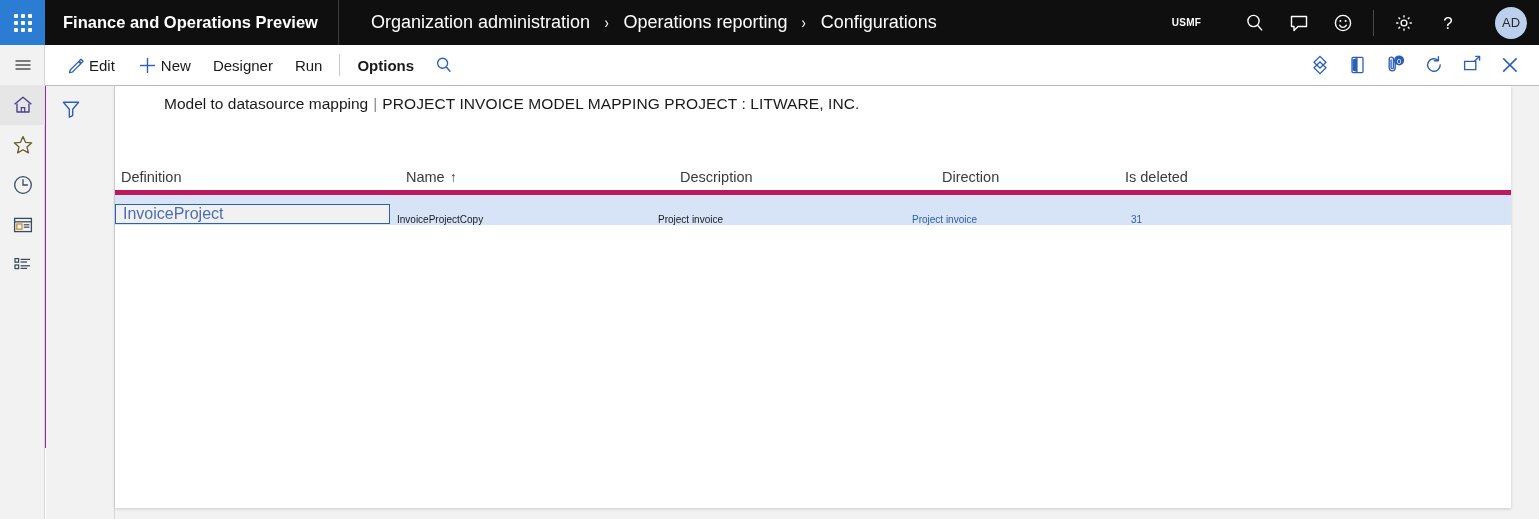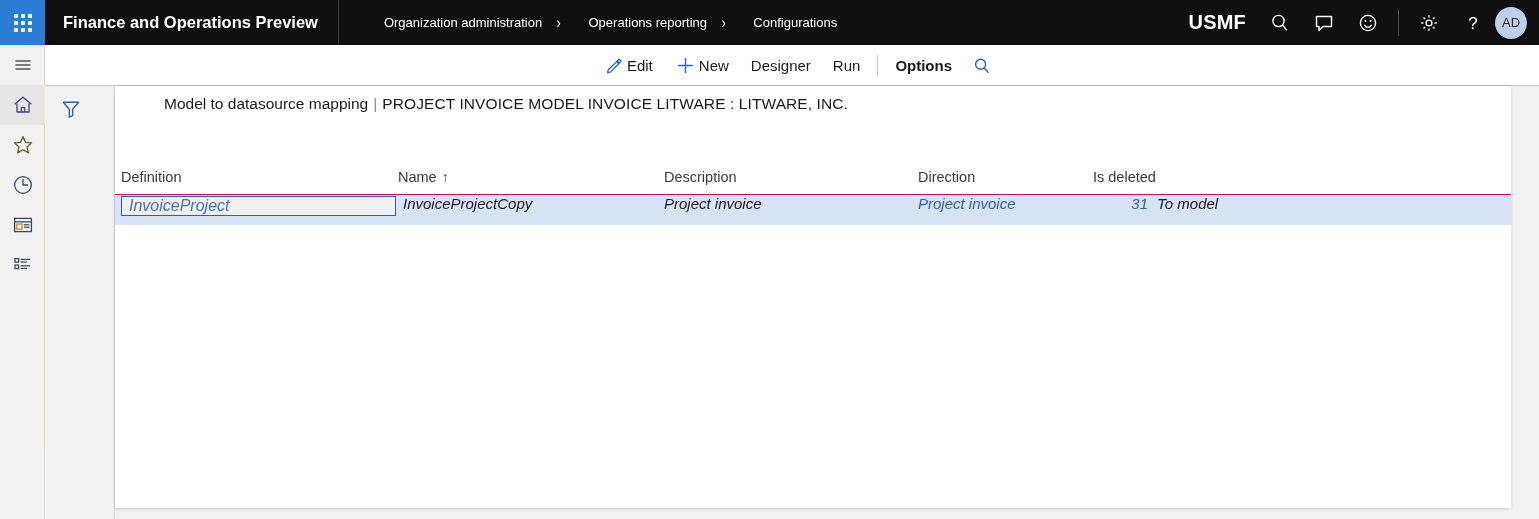--- a/index.html
+++ b/index.html
@@ -2,21 +2,21 @@
 <html><head>
 <meta charset="utf-8">
 <style>
   * { box-sizing: border-box; margin: 0; padding: 0; }
   html, body {
     width: 1539px; height: 519px;
     font-family: "Liberation Sans", sans-serif;
     background: #ffffff;
     overflow: hidden;
   }
-  #app { position: relative; width: 1539px; height: 448px; background: #fef9c3; }
+  #app { position: relative; width: 1539px; height: 448px; background: #a21caf; }
 
   
   .topbar {
     position: absolute; top: 0; left: 0; width: 1539px; height: 45px;
     background: #0f0f0f; display: flex; align-items: center;
   }
   .waffle {
     width: 45px; height: 45px; background: #2b7cd3;
     display: flex; align-items: center; justify-content: center;
     flex: 0 0 45px; cursor: pointer;
@@ -25,45 +25,44 @@
     display: grid; grid-template-columns: repeat(3, 4px);
     grid-template-rows: repeat(3, 4px); gap: 3px;
   }
   .waffle-grid i { display: block; width: 4px; height: 4px; background: #fff; border-radius: 1px; }
   .app-title {
     color: #ffffff; font-size: 16.5px; font-weight: bold;
     padding: 0 20px 0 18px; white-space: nowrap;
   }
   .vdiv { width: 1px; height: 45px; background: #3a3a3a; flex: 0 0 1px; }
   .breadcrumb { display: flex; align-items: center; padding-left: 32px; }
-  .crumb { color: #ffffff; font-size: 13px; white-space: nowrap; cursor: pointer; margin-left: 13px; }
+  .crumb { color: #ffffff; font-size: 18px; white-space: nowrap; cursor: pointer; }
   .crumb-sep {
     color: #ffffff; font-size: 16px; margin: 0 14px; font-weight: 300;
     display: inline-block; transform: scaleX(0.8);
   }
   .topright { margin-left: auto; display: flex; align-items: center; height: 45px; padding-right: 12px; }
-  .company { color: #ffffff; font-size: 20px; font-weight: bold; margin-right: 12px; letter-spacing: .2px; }
+  .company { color: #ffffff; font-size: 10px; font-weight: bold; margin-right: 32px; letter-spacing: .2px; }
   .tricon {
     width: 44px; height: 45px; display: flex; align-items: center; justify-content: center;
     cursor: pointer;
   }
   .tricon svg { display: block; }
   .tdiv { width: 1px; height: 26px; background: #4a4a4a; margin: 0 8px; }
   .avatar {
     width: 32px; height: 32px; border-radius: 50%; background: #bcd0ee;
     color: #2a2a2a; font-size: 13px; display: flex; align-items: center; justify-content: center;
-    margin-left: 0; cursor: pointer;
+    margin-left: 25px; cursor: pointer;
   }
 
   
   .toolbar {
     position: absolute; top: 45px; left: 0; width: 1539px; height: 41px;
     background: #ffffff; display: flex; align-items: center;
     border-bottom: 1px solid #bfbfbf;
-    flex-direction: column;
   }
   .tb-left { display: flex; align-items: center; padding-left: 56px; height: 41px; }
   .tb-btn {
     display: flex; align-items: center; gap: 3px; height: 41px;
     padding: 0 11px; color: #1a1a1a; font-size: 15px; cursor: pointer; white-space: nowrap;
   }
   .tb-btn.bold { font-weight: bold; }
   .tb-btn svg { display: block; flex: 0 0 auto; }
   .tb-sep { width: 1px; height: 22px; background: #c8c8c8; margin: 0 6px; }
   .tb-right { margin-left: auto; display: flex; align-items: center; padding-right: 10px; }
@@ -109,33 +108,33 @@
   .filterbox input {
     border: none; outline: none; font-size: 14.5px; color: #1a1a1a;
     font-family: "Liberation Sans", sans-serif; background: transparent; width: 190px;
   }
   .filterbox input::placeholder { color: #9a9a9a; }
 
   
   .grid { position: absolute; top: 82px; left: 0; width: 1396px; }
   .grid-head {
     display: flex; height: 27px; align-items: flex-start;
-    border-bottom: 1px solid #be185d; padding-left: 6px;
+    border-bottom: 5px solid #be185d; padding-left: 6px; gap: 8px;
   }
   .gh {
     font-size: 14.5px; color: #3a3a3a; white-space: nowrap;
     display: flex; align-items: center; gap: 5px; padding-top: 1px;
   }
   .gh .sortarrow { font-size: 14px; color: #3a3a3a; line-height: 1; }
   .grid-row {
-    display: flex; height: 30px; align-items: flex-start;
-    background: #d7e3f7; padding-left: 6px; font-style: italic;
+    display: flex; height: 30px; align-items: flex-end;
+    background: #d7e3f7; 
   }
   .gc {
-    font-size: 15px; color: #1a1a1a; display: flex; align-items: center; white-space: nowrap;
+    font-size: 10px; color: #1a1a1a; display: flex; align-items: center; white-space: nowrap;
   }
   .gc.link { color: #2f5fa8; }
   .gc.num { justify-content: flex-end; color: #2f5fa8; padding-right: 9px; }
   .cell-focus {
     background: #f1f1f1; border: 1px solid #2b5fb8; color: #4a6fb5;
     display: flex; align-items: center; padding-left: 7px; margin-top: 1px; margin-bottom: 1px;
   }
 </style>
 </head>
 <body>
@@ -349,21 +348,21 @@
       <div class="funnel">
         <svg width="22" height="22" viewBox="0 0 22 22">
             <path d="M3.4 4.2h15.2l-5.9 7v6.4l-3.4 1.6V11.2z" fill="none" stroke="#2b5fb8" stroke-width="1.35" stroke-linejoin="round"></path>
           </svg>
       </div>
     </div>
 
     <div class="card">
 
       <div class="page-heading">
-        <span>Model to datasource mapping</span><span class="pipe">|</span><span class="sub">PROJECT INVOICE MODEL INVOICE LITWARE : LITWARE, INC.</span>
+        <span>Model to datasource mapping</span><span class="pipe">|</span><span class="sub">PROJECT INVOICE MODEL MAPPING PROJECT : LITWARE, INC.</span>
       </div>
 
 
       <div class="grid">
 
         <div class="grid-head">
           <div class="gh" style="width:277px">
             <span>Definition</span>
           </div>
           <div class="gh" style="width:266px">
@@ -390,23 +389,20 @@
           </div>
           <div class="gc" style="width:254px">
             <span>Project invoice</span>
           </div>
           <div class="gc link" style="width:175px">
             <span>Project invoice</span>
           </div>
           <div class="gc num" style="width:64px">
             <span>31</span>
           </div>
-          <div class="gc" style="width:175px">
-            <span>To model</span>
-          </div>
           <div class="gc" style="width:170px">
             <span></span>
           </div>
         </div>
 
       </div>
     </div>
   </div>
 </div>
 

